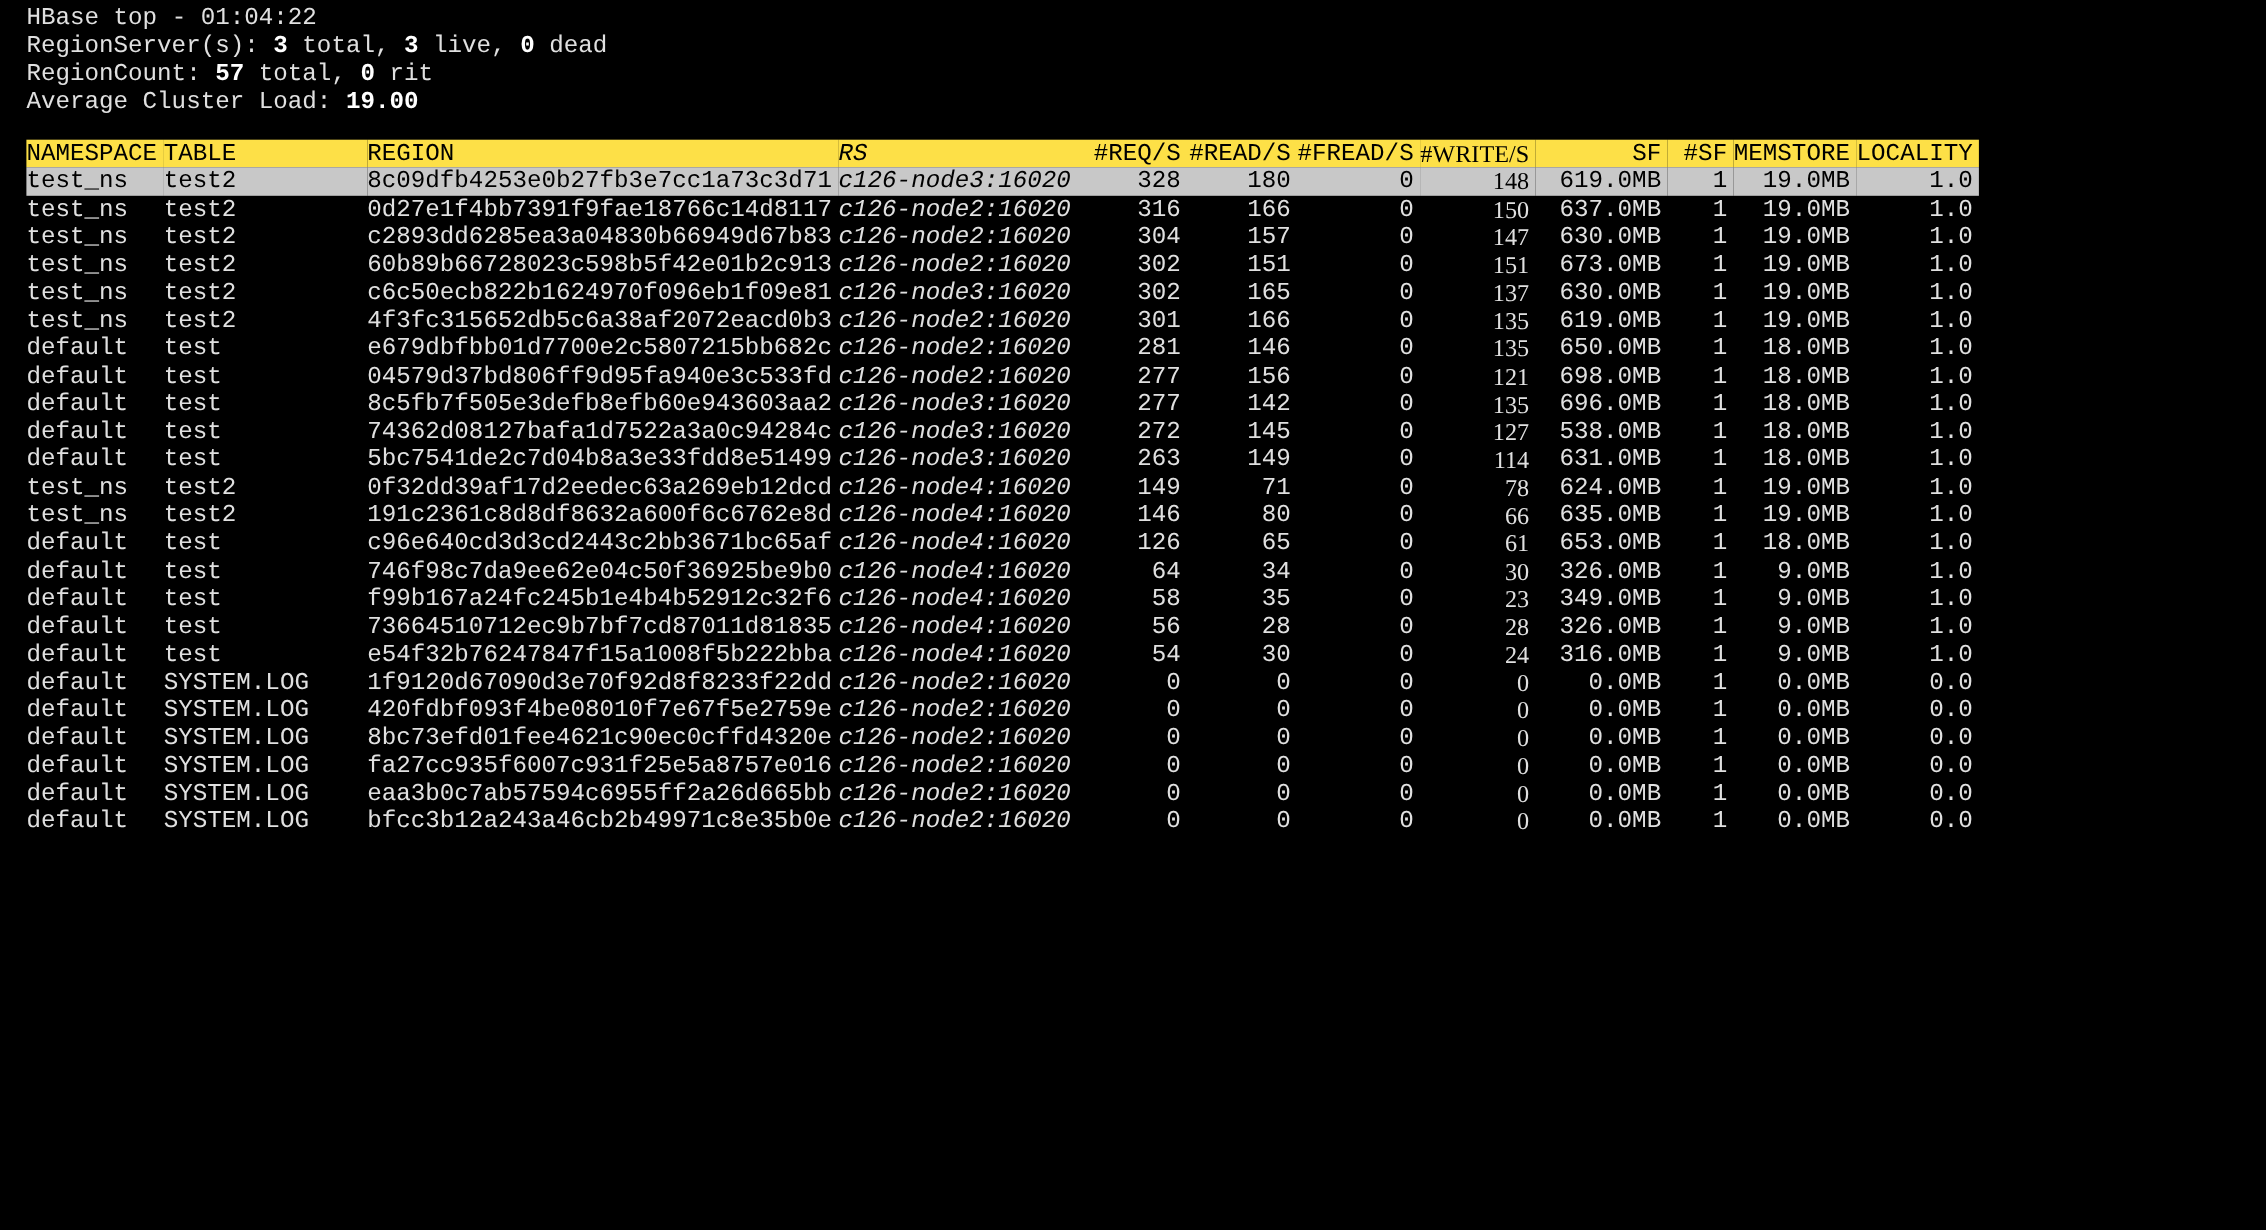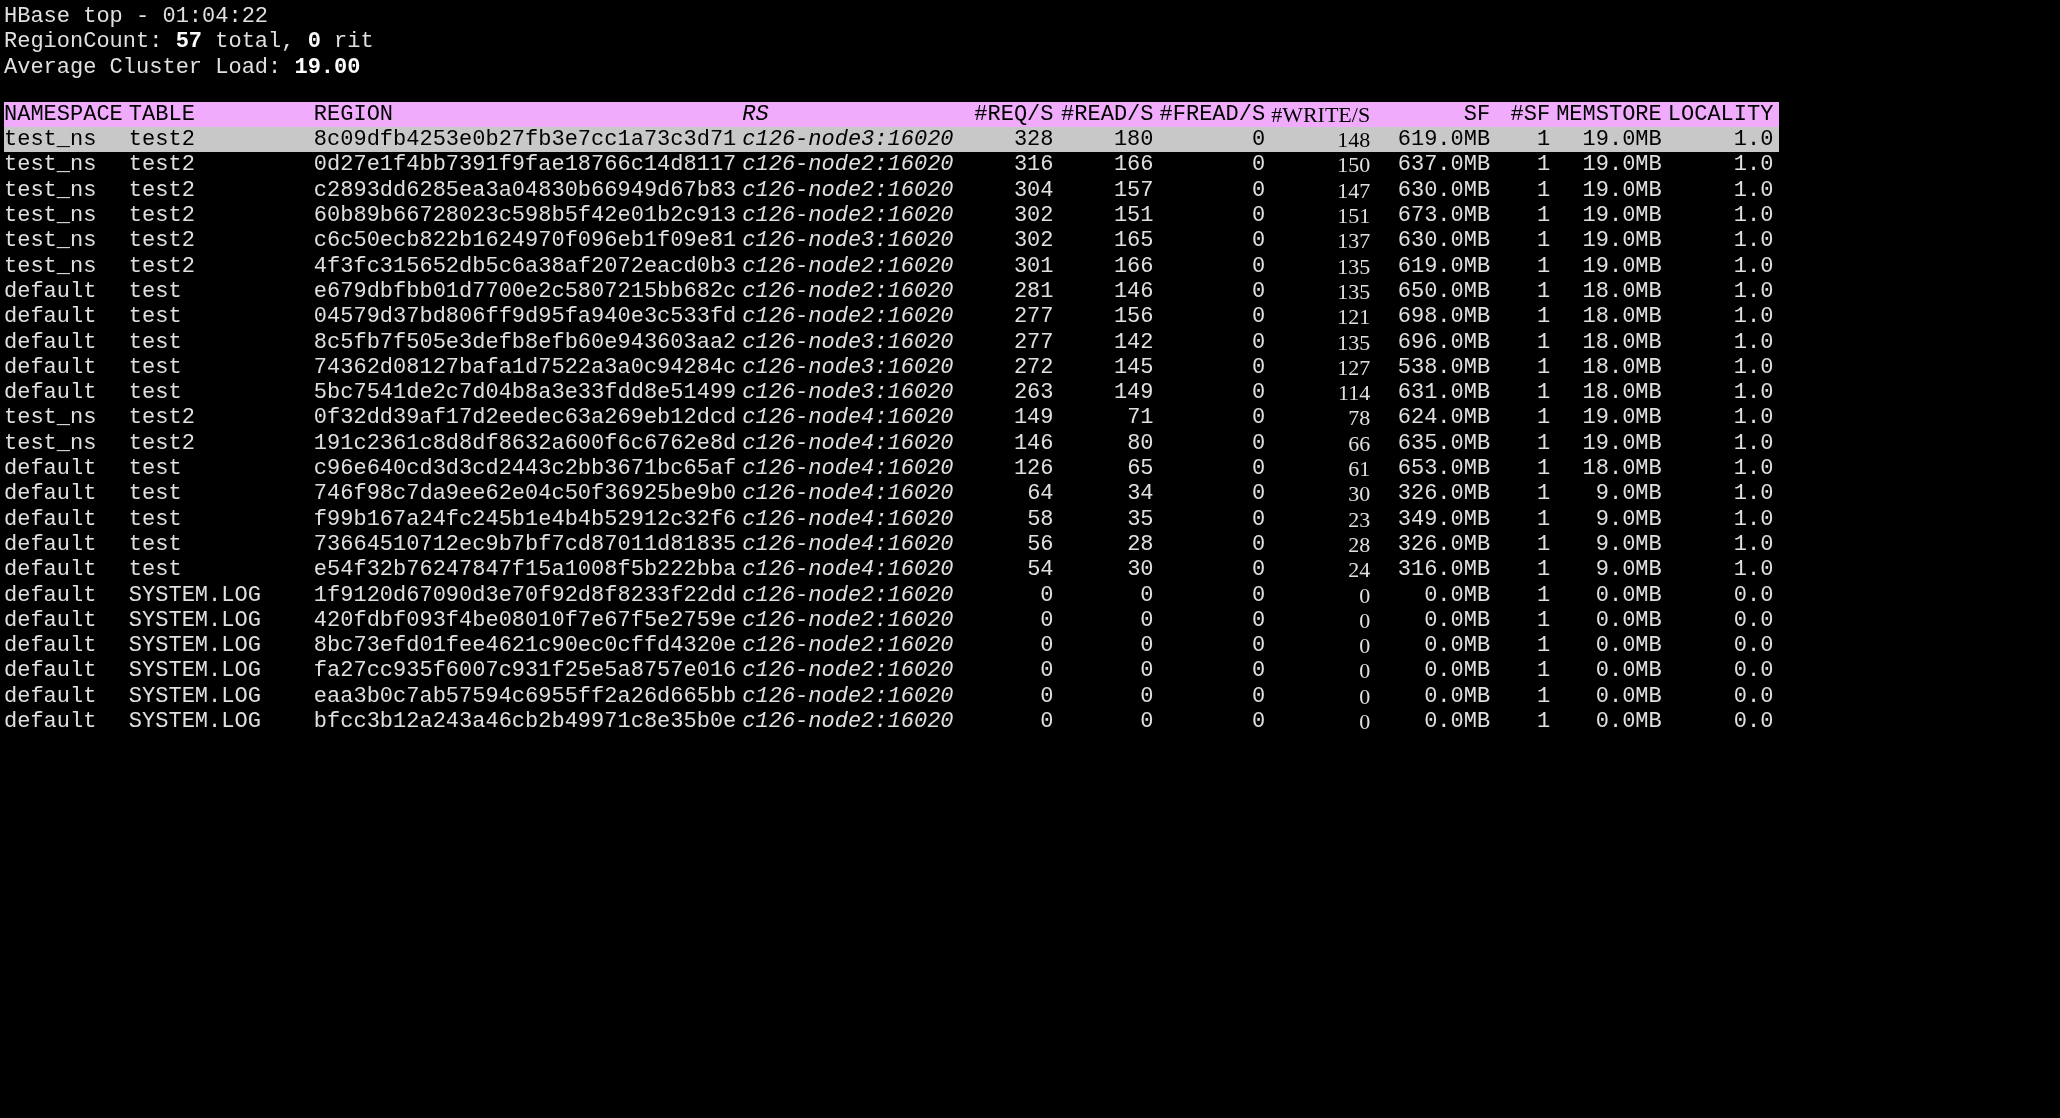--- a/index.html
+++ b/index.html
@@ -7,40 +7,40 @@
     width: 2060px;
     height: 1118px;
     background: #000;
     color: #e0e0e0;
     font-family: "Consolas", "Menlo", "Courier New", monospace;
     font-size: 22px;
     line-height: 1.15;
     overflow: hidden;
   }
   .screen {
-    padding: 4px 4px;
+    padding: 4px 24px;
   }
   .header-line {
     white-space: pre;
   }
   .bold { font-weight: bold; color: #fff; }
   .gap { height: 22px; }
   table {
     border-collapse: collapse;
     width: auto;
   }
   th, td {
     text-align: left;
     padding: 0 6px 0 0;
     height: 25px;
     white-space: nowrap;
     font-weight: normal;
   }
   thead tr {
-    background: #f0abfc;
+    background: #fde047;
     color: #000;
   }
   tbody tr.selected {
     background: #c8c8c8;
     color: #000;
   }
   .col-ns     { min-width: 110px; }
   .col-table  { min-width: 185px; }
   .col-region { min-width: 370px; }
   .col-rs     { min-width: 210px; font-style: italic; }
@@ -52,20 +52,21 @@
   .col-nsf    { min-width:  60px; text-align: right; }
   .col-mem    { min-width: 110px; text-align: right; }
   .col-loc    { min-width: 110px; text-align: right; }
 </style>
 </head>
 <body>
 <div class="screen">
 
   <div class="header">
     <div class="header-line"><span>HBase top</span> - <span>01:04:22</span></div>
+    <div class="header-line"><span>RegionServer(s)</span>: <span class="bold">3</span> <span>total</span>, <span class="bold">3</span> <span>live</span>, <span class="bold">0</span> <span>dead</span></div>
     <div class="header-line"><span>RegionCount</span>: <span class="bold">57</span> <span>total</span>, <span class="bold">0</span> <span>rit</span></div>
     <div class="header-line"><span>Average Cluster Load</span>: <span class="bold">19.00</span></div>
   </div>
 
   <div class="gap"></div>
 
   <table>
     <thead>
       <tr>
         <th class="col-ns">NAMESPACE</th>

